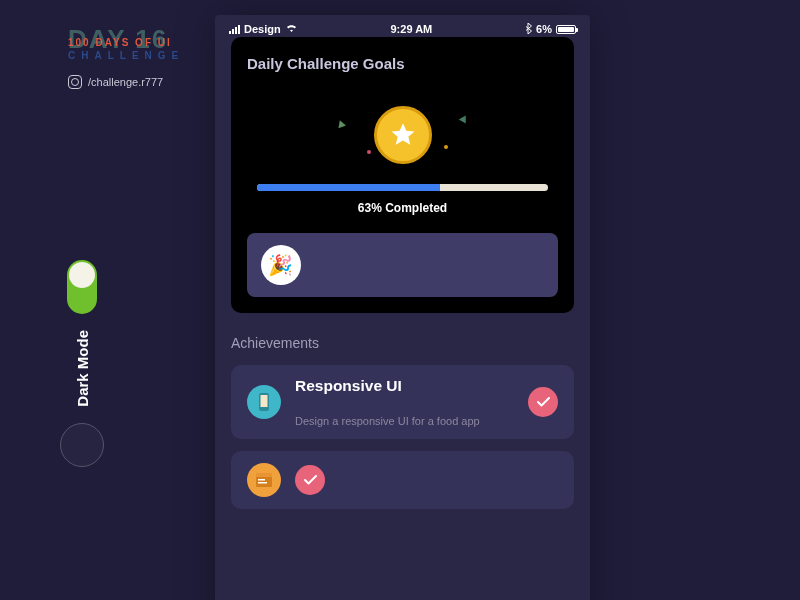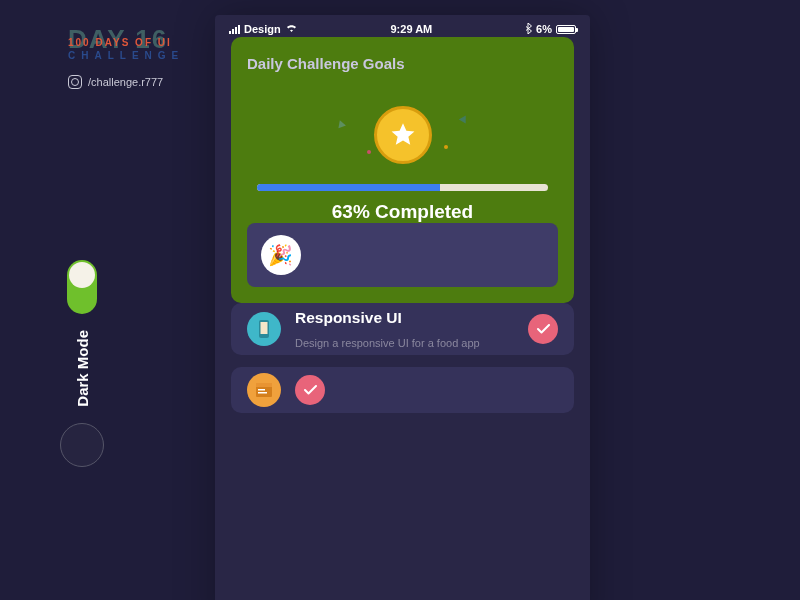--- a/index.html
+++ b/index.html
@@ -47,53 +47,53 @@
 .battery::after{content:'';position:absolute;right:-3px;top:2px;width:2px;height:4px;background:#fff;border-radius:0 1px 1px 0;}
 .battery-fill{position:absolute;left:1px;top:1px;bottom:1px;width:16px;background:#fff;border-radius:1px;}
 
 .header { display:flex; align-items:center; gap:14px; padding: 14px 18px 10px; }
 .back-icon { cursor:pointer; }
 .header-title { font-size:19px; font-weight:700; }
 
 .content { padding: 0 16px; }
 
 .card {
-  background:#4d7c0f;
+  background:#000000;
   border-radius:10px;
   padding:18px 16px 16px;
 }
 .card-title { font-size:15px; font-weight:700; color:#c9c7de; margin-bottom: 18px;}
 .star-area { text-align:center; position:relative; height:90px; display:flex; align-items:center; justify-content:center;}
 .star-badge { width:58px; height:58px; background:#f5c22b; border-radius:50%; display:flex; align-items:center; justify-content:center; border:3px solid #d89d0e; position:relative; z-index:2;}
 .star-badge svg { fill:#fff; }
 .confetti { position:absolute; }
 .c1 { left:90px; top:30px; }
 .c2 { right:90px; top:25px; }
 .c3 { left:120px; top:60px; }
 .c4 { right:110px; top:55px; }
 .dot { width:4px; height:4px; border-radius:50%; }
 .tri { width:0; height:0; border-left:4px solid transparent; border-right:4px solid transparent; border-bottom:7px solid; }
 
 .progress { height:7px; background:#e8e3d4; border-radius:4px; overflow:hidden; margin: 4px 10px 10px;}
 .progress-fill { height:100%; width:63%; background:linear-gradient(90deg,#3d7ef0,#3d7ef0); }
-.progress-text { text-align:center; font-size:19px; font-weight:700; margin-bottom: 0;}
+.progress-text { text-align:center; font-size:12px; font-weight:700; margin-bottom: 18px;}
 
 .info-row { background:#3f3c68; border-radius:8px; padding:12px 14px; display:flex; gap:14px; align-items:center;}
 .info-icon { width:40px; height:40px; background:#fff; border-radius:50%; flex-shrink:0; display:flex; align-items:center; justify-content:center; font-size:20px;}
 .info-text { font-size:12.5px; color:#d6d4e8; line-height:1.5; }
 
 .section-title { font-size:14px; color:#a19fb8; margin: 22px 0 14px; }
 
-.achv { background:#35325a; border-radius:10px; padding:6px 16px; display:flex; align-items:center; gap:14px; margin-bottom:12px;}
+.achv { background:#35325a; border-radius:10px; padding:12px 16px; display:flex; align-items:center; gap:14px; margin-bottom:12px;}
 .achv-icon { width:34px; height:34px; border-radius:50%; display:flex; align-items:center; justify-content:center; flex-shrink:0;}
 .achv-icon.blue { background:#3fb7c9; }
 .achv-icon.orange { background:#f0a13c; }
 .achv-body { flex:1; }
 .achv-title { font-size:15.5px; font-weight:700; }
-.achv-sub { font-size:11px; color:#8a879e; margin-top:10px; }
+.achv-sub { font-size:11px; color:#8a879e; margin-top:20px; }
 .achv-check { width:30px; height:30px; background:#e8647a; border-radius:50%; display:flex; align-items:center; justify-content:center; cursor:pointer;}
 </style>
 </head>
 <body>
 
 <div class="brand">
   <div class="brand-day">DAY 16</div>
   <div class="brand-sub">100 DAYS OF UI</div>
   <div class="brand-ch">CHALLENGE</div>
   <div class="brand-handle">
@@ -165,20 +165,21 @@
       </div>
       <div class="progress">
         <div class="progress-fill"></div>
       </div>
       <div class="progress-text">63% Completed</div>
       <div class="info-row">
         <div class="info-icon">🎉</div>
       </div>
     </div>
 
+    <div class="section-title">Achievements</div>
 
     <div class="achv">
       <div class="achv-icon blue">
         <svg width="14" height="20" viewBox="0 0 14 20">
             <rect x="2" y="1" width="10" height="18" rx="2" fill="#2a8a9a"></rect>
             <rect x="3.5" y="3" width="7" height="12" fill="#f5e6c8"></rect>
           </svg>
       </div>
       <div class="achv-body">
         <div class="achv-title">Responsive UI</div>

